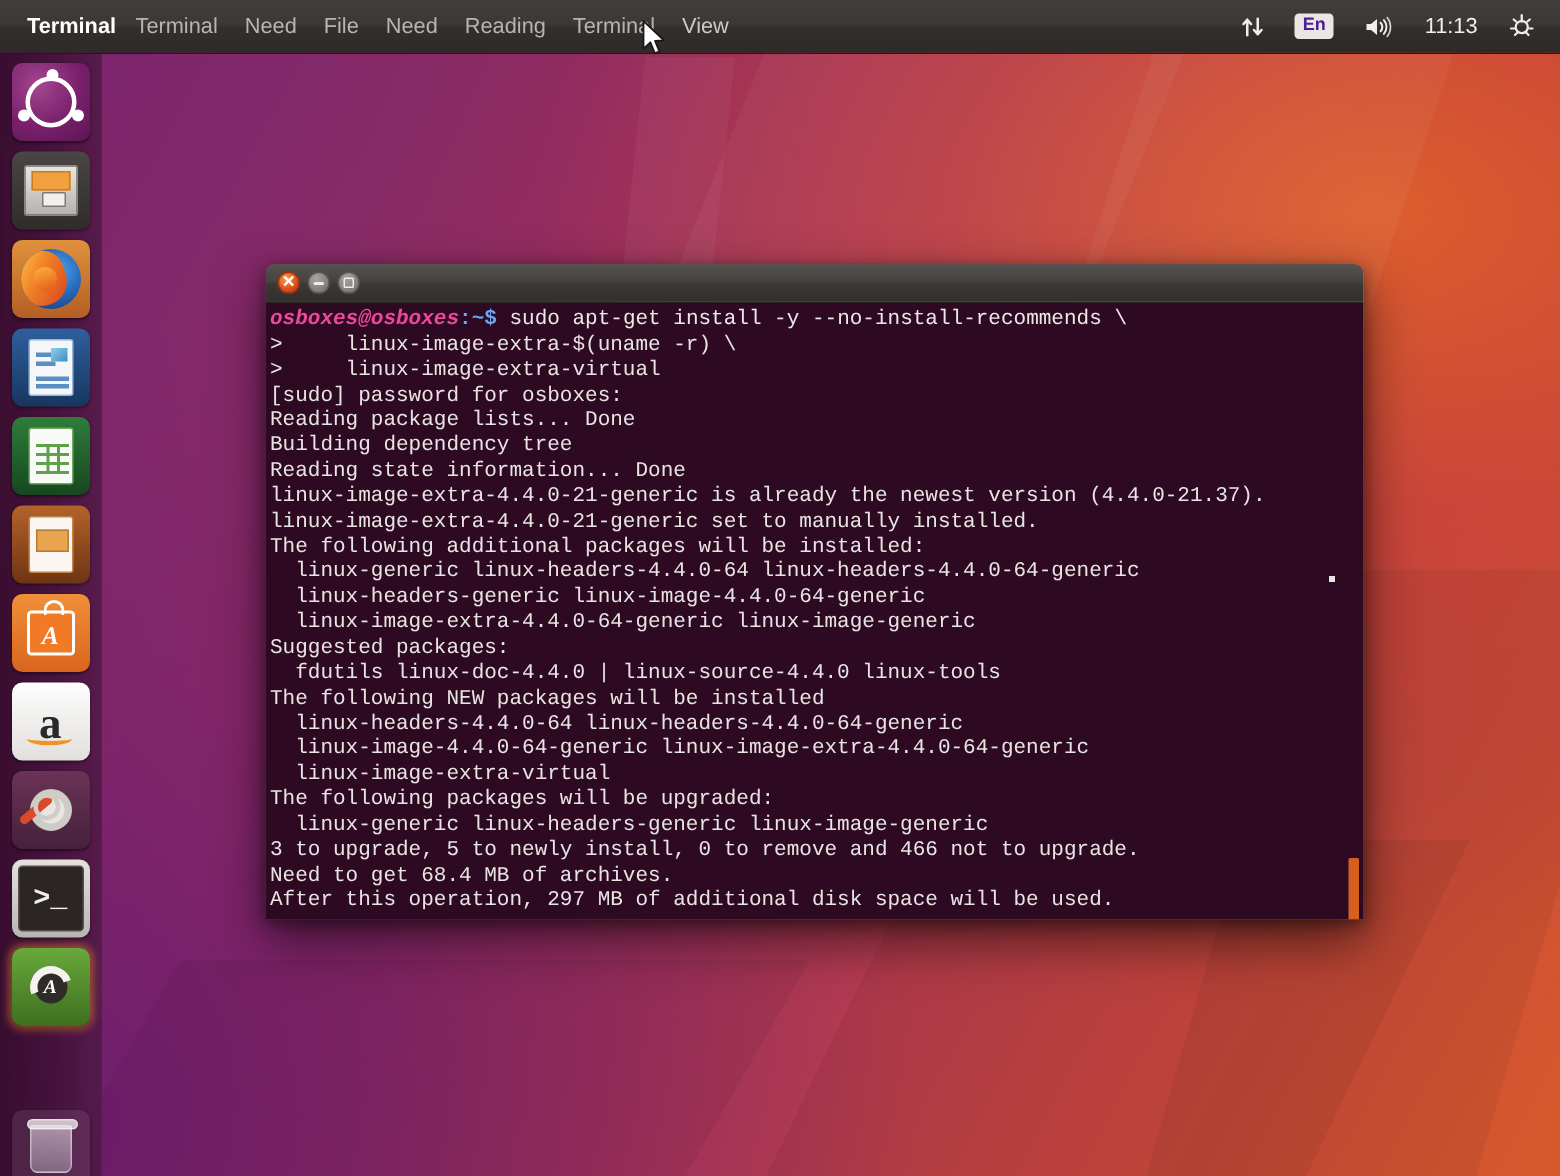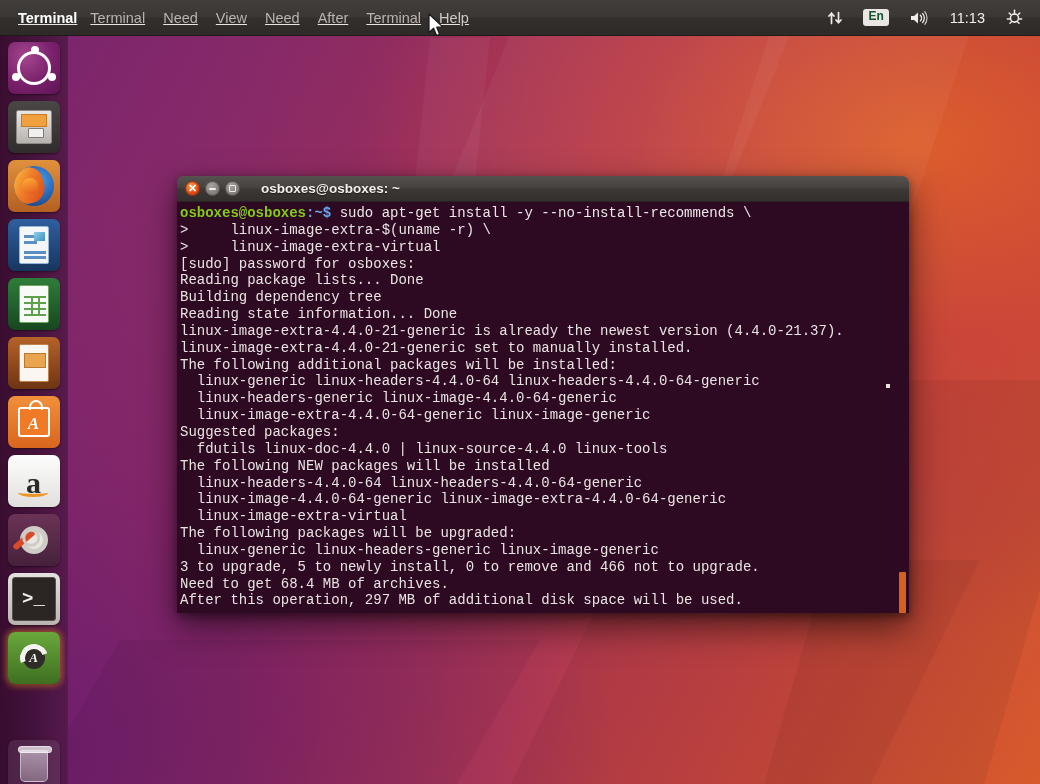--- a/index.html
+++ b/index.html
@@ -36,35 +36,35 @@
   
   #top-panel {
     position:absolute; left:0; top:0; width:1040px; height:36px;
     background:linear-gradient(180deg,#413e3c 0%,#3a3735 48%,#332f2d 52%,#2d2a28 100%);
     display:flex; align-items:center;
     color:#e6e3e1;
     font-size:14.5px;
     z-index:40;
     border-bottom:1px solid #1e1b1a;
   }
-  #panel-left { display:flex; height:100%; padding-left:12px;text-decoration:underline; }
+  #panel-left { display:flex; height:100%; padding-left:12px; }
   .menu-item {
     padding:0 9px; height:100%;
     display:flex; align-items:center;
     white-space:nowrap;
     color:#b9b4b0;
   }
   .menu-item.appname { color:#ffffff; font-weight:bold; padding-left:6px; padding-right:4px; }
   .menu-item.hovered { color:#cfc9c5; }
 
   #panel-right { margin-left:auto; display:flex; align-items:center; height:100%; padding-right:8px; gap:2px; }
   .tray { height:100%; display:flex; align-items:center; padding:0 9px; color:#e8e5e3; }
   .tray svg { display:block; }
   .kbd-badge {
-    background:#e9e6e3; color:#14532d;
+    background:#e9e6e3; color:#4c1d95;
     font-size:12px; font-weight:bold;
     padding:1px 5px 2px; border-radius:3px;
     line-height:1.15;
   }
   #clock { font-size:14.5px; color:#f2efed; padding:0 10px; }
 
   
   #launcher {
     position:absolute; left:0; top:36px; width:68px; height:748px;
     background:linear-gradient(90deg, rgba(48,10,40,0.88) 0%, rgba(60,16,52,0.84) 55%, rgba(78,24,68,0.80) 100%);
@@ -182,21 +182,21 @@
   }
   #term-text {
     font-family:"Liberation Mono", "DejaVu Sans Mono", monospace;
     font-size:14px;
     line-height:16.85px;
     color:#e8e4e2;
     white-space:pre;
     padding-left:1px;
   }
   #term-text .line { height:16.85px; }
-  .grn { color:#84cc16; font-weight:bold; }
+  .grn { color:#ec4899; font-weight:bold;font-style:italic; }
   .blu { color:#6aa7f0; font-weight:bold; }
   .wht { color:#ece8e6; }
 
   #term-scrollbar {
     position:absolute; right:3px; top:370px;
     width:7px; height:55px;
     background:#d6611f;
     border-radius:1px;
   }
   #term-cursor {
@@ -220,25 +220,25 @@
   <div class="facet dark f4"></div>
   <div class="facet dark f5"></div>
   <div class="facet dark f6"></div>
 </div>
 
 <div id="top-panel">
   <div id="panel-left">
     <span class="menu-item appname">Terminal</span>
     <span class="menu-item">Terminal</span>
     <span class="menu-item">Need</span>
-    <span class="menu-item">View</span>
+    <span class="menu-item">File</span>
     <span class="menu-item">Need</span>
-    <span class="menu-item">After</span>
+    <span class="menu-item">Reading</span>
     <span class="menu-item">Terminal</span>
-    <span class="menu-item hovered">Help</span>
+    <span class="menu-item hovered">View</span>
   </div>
 
   <div id="panel-right">
     <span class="tray">
       <svg width="16" height="16" viewBox="0 0 16 16">
         <path d="M4.5 13.5V3.2M4.5 3.2L2 6M4.5 3.2L7 6" stroke="#f0edeb" stroke-width="1.7" fill="none" stroke-linecap="round"></path>
         <path d="M11.5 2.5v10.3M11.5 12.8L9 10M11.5 12.8L14 10" stroke="#f0edeb" stroke-width="1.7" fill="none" stroke-linecap="round"></path>
       </svg>
     </span>
     <span class="tray">
@@ -357,21 +357,20 @@
   <div id="titlebar">
     <span class="wbtn close">
         <span class="x">✕</span>
       </span>
     <span class="wbtn min">
         <span class="dash"></span>
       </span>
     <span class="wbtn max">
         <span class="sq"></span>
       </span>
-    <span id="win-title">osboxes@osboxes: ~</span>
   </div>
 
   <div id="term-body">
     <div id="term-text"><div class="line"><span class="grn">osboxes@osboxes</span><span class="blu">:~$</span><span class="wht"> sudo apt-get install -y --no-install-recommends \</span></div><div class="line">&gt;     linux-image-extra-$(uname -r) \</div><div class="line">&gt;     linux-image-extra-virtual</div><div class="line">[sudo] password for osboxes:</div><div class="line">Reading package lists... Done</div><div class="line">Building dependency tree</div><div class="line">Reading state information... Done</div><div class="line">linux-image-extra-4.4.0-21-generic is already the newest version (4.4.0-21.37).</div><div class="line">linux-image-extra-4.4.0-21-generic set to manually installed.</div><div class="line">The following additional packages will be installed:</div><div class="line">  linux-generic linux-headers-4.4.0-64 linux-headers-4.4.0-64-generic</div><div class="line">  linux-headers-generic linux-image-4.4.0-64-generic</div><div class="line">  linux-image-extra-4.4.0-64-generic linux-image-generic</div><div class="line">Suggested packages:</div><div class="line">  fdutils linux-doc-4.4.0 | linux-source-4.4.0 linux-tools</div><div class="line">The following NEW packages will be installed</div><div class="line">  linux-headers-4.4.0-64 linux-headers-4.4.0-64-generic</div><div class="line">  linux-image-4.4.0-64-generic linux-image-extra-4.4.0-64-generic</div><div class="line">  linux-image-extra-virtual</div><div class="line">The following packages will be upgraded:</div><div class="line">  linux-generic linux-headers-generic linux-image-generic</div><div class="line">3 to upgrade, 5 to newly install, 0 to remove and 466 not to upgrade.</div><div class="line">Need to get 68.4 MB of archives.</div><div class="line">After this operation, 297 MB of additional disk space will be used.</div></div>
     <div id="term-cursor"></div>
     <div id="term-scrollbar"></div>
   </div>
 
 </div>
 

